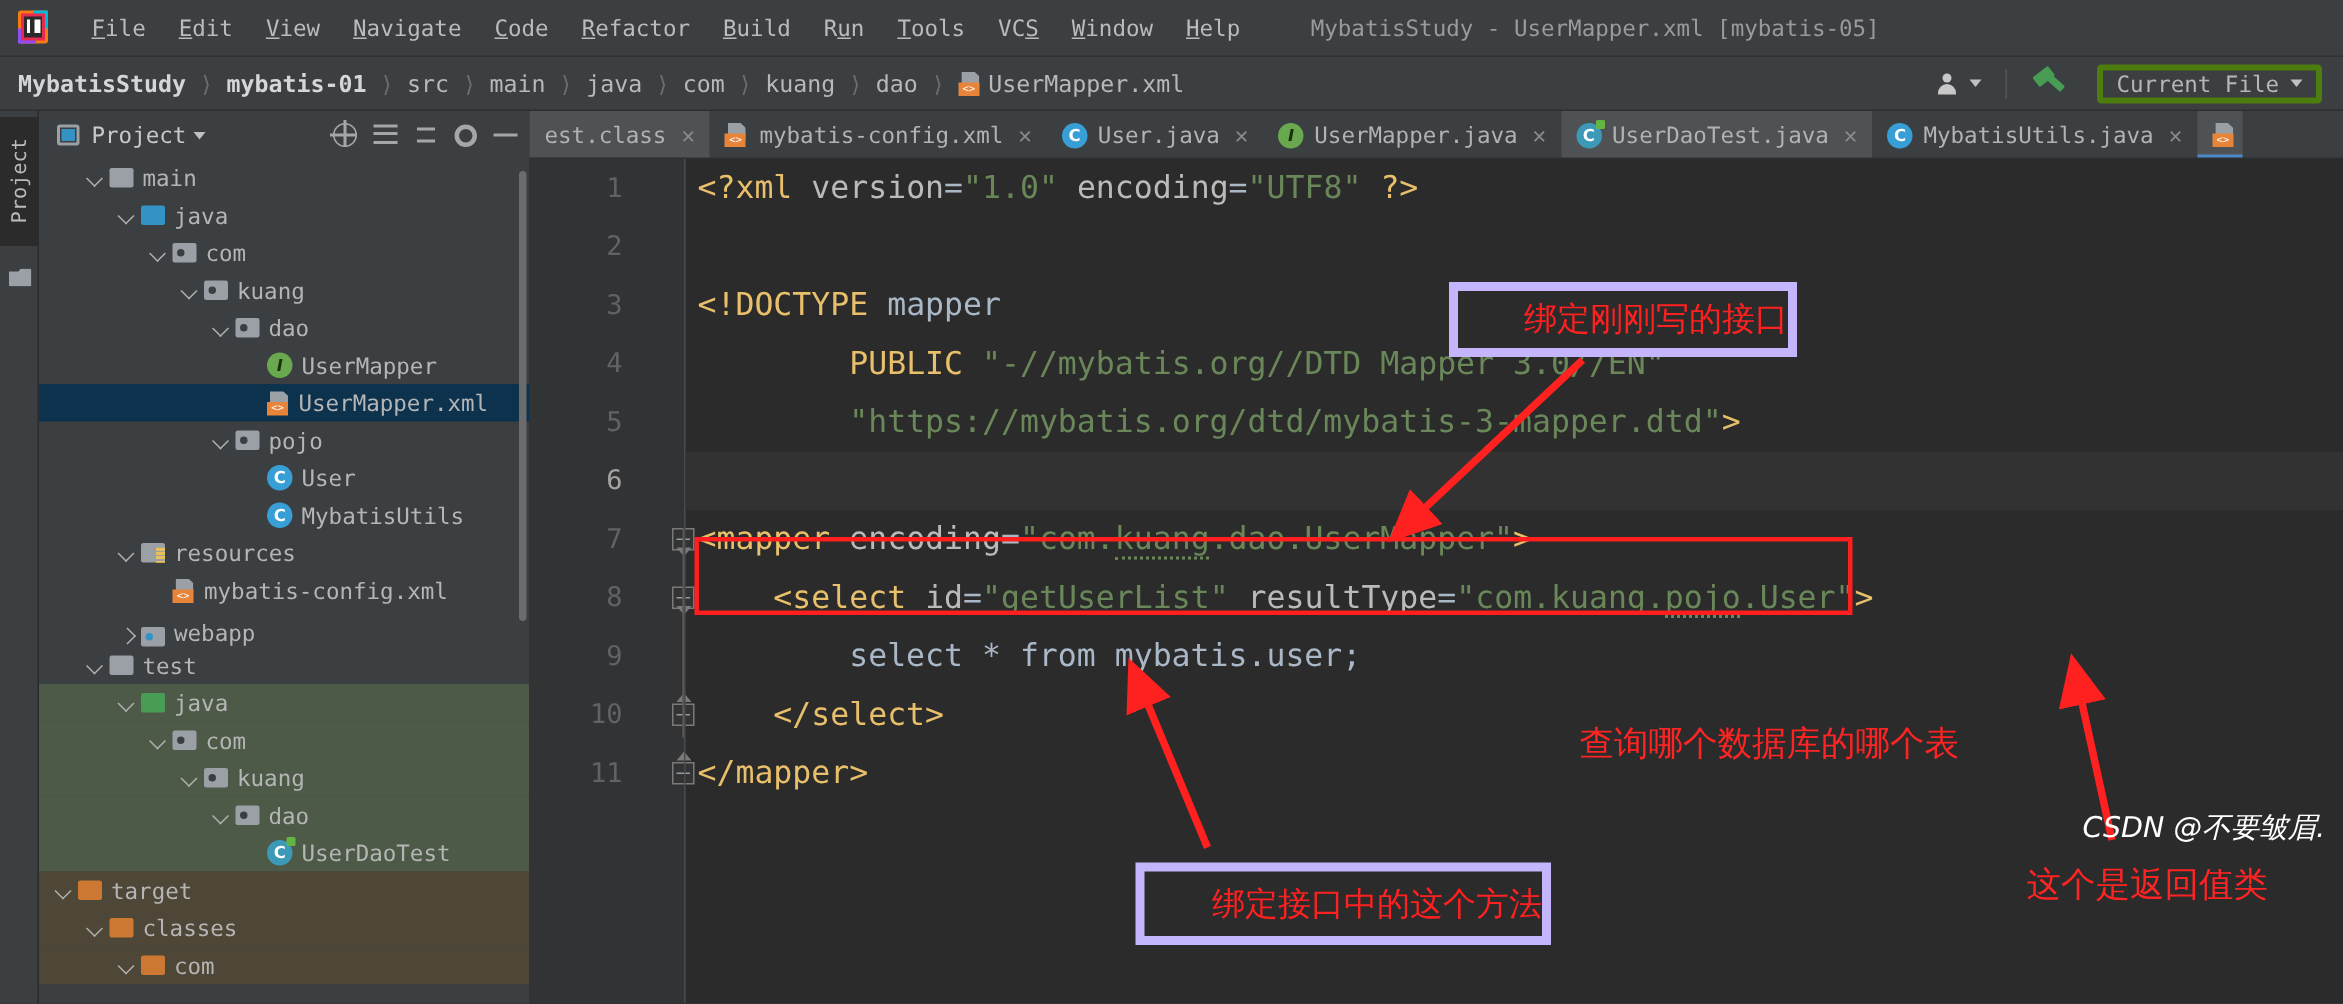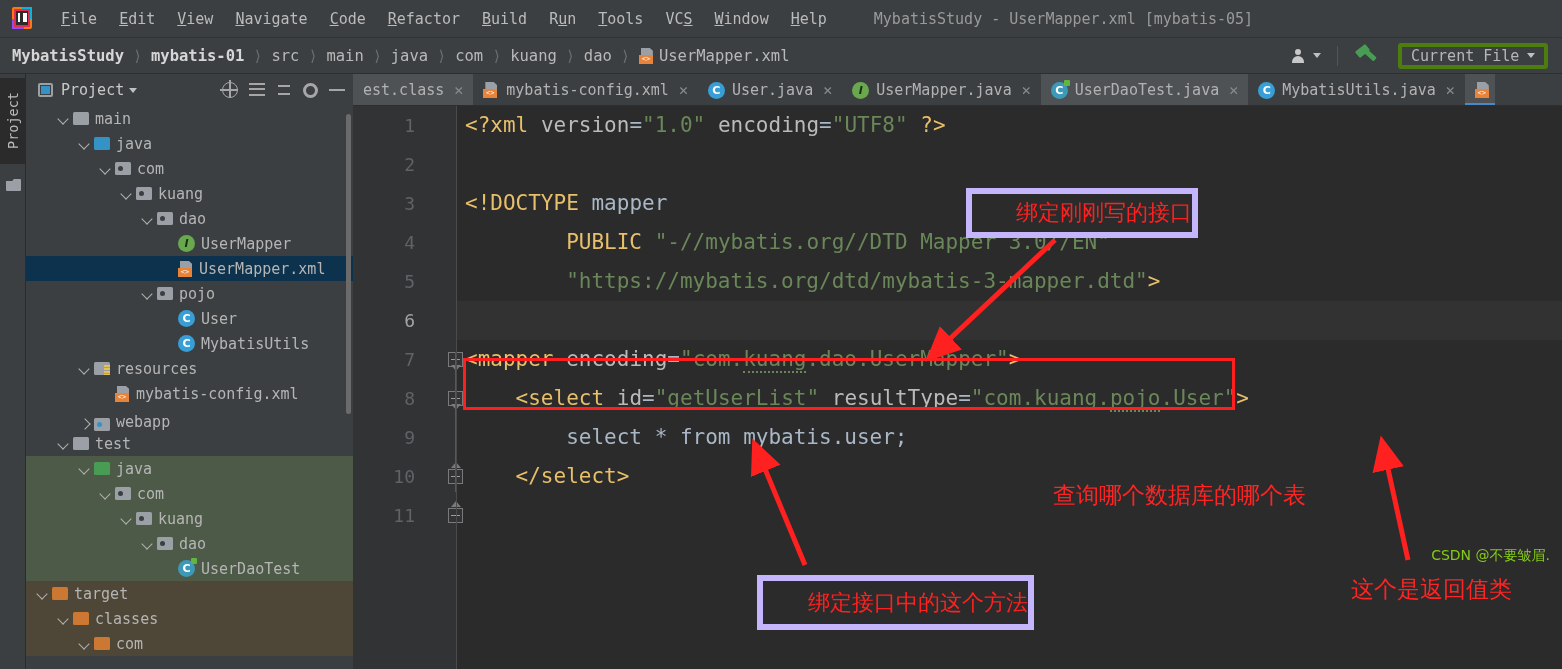--- a/index.html
+++ b/index.html
@@ -212,22 +212,23 @@
     font-family:"DejaVu Sans","Liberation Sans",sans-serif;
     display:flex; align-items:center; justify-content:flex-end;
     background: transparent; white-space:nowrap;
   }
   .anno-text {
     position:absolute; color:#ff2424; white-space:nowrap;
     font-family:"DejaVu Sans","Liberation Sans",sans-serif;
   }
   .hl-rect { position:absolute; border:3px solid #ff1f1f; background:transparent; }
   .watermark {
-    position:absolute; right:12px; bottom:8px; color:#84cc16; font-size:14px;
+    position:absolute; right:12px; bottom:8px; color:#ffffff; font-size:19px;
     font-family:"DejaVu Sans","Liberation Sans",sans-serif;
+    font-style:italic;
   }
   svg.arrows { position:absolute; left:0; top:0; width:1562px; height:669px; pointer-events:none; }
 </style>
 </head>
 <body>
 
 <div id="app">
 
   <div class="menubar">
     <div class="app-logo">
@@ -536,20 +537,21 @@
       <div class="cline" style="top:195px;"></div>
 
       <div class="cline" style="top:234px;"><span class="tg">&lt;mapper</span> <span class="at">encoding</span><span class="eq">=</span><span class="vl">"com.</span><span class="vl squig">kuang</span><span class="vl">.dao.UserMapper"</span><span class="tg">&gt;</span></div>
 
       <div class="cline" style="top:273px;"><span class="pt">    </span><span class="tg">&lt;select</span> <span class="at">id</span><span class="eq">=</span><span class="vl">"getUserList"</span> <span class="at">resultType</span><span class="eq">=</span><span class="vl">"com.kuang.</span><span class="vl squig">pojo</span><span class="vl">.User"</span><span class="tg">&gt;</span></div>
 
       <div class="cline" style="top:312px;"><span class="pt">        select * from mybatis.user;</span></div>
 
       <div class="cline" style="top:351px;"><span class="pt">    </span><span class="tg">&lt;/select&gt;</span></div>
 
+      <div class="cline" style="top:390px;"><span class="tg">&lt;/mapper&gt;</span></div>
     </div>
   </div>
 
   <svg class="arrows" viewBox="0 0 1562 669">
     <defs>
       <marker id="ah" markerWidth="7" markerHeight="7" refX="3" refY="3.2" orient="auto">
         <path d="M0,0 L7,3.2 L0,6.4 z" fill="#ff2020"></path>
       </marker>
     </defs>
 

